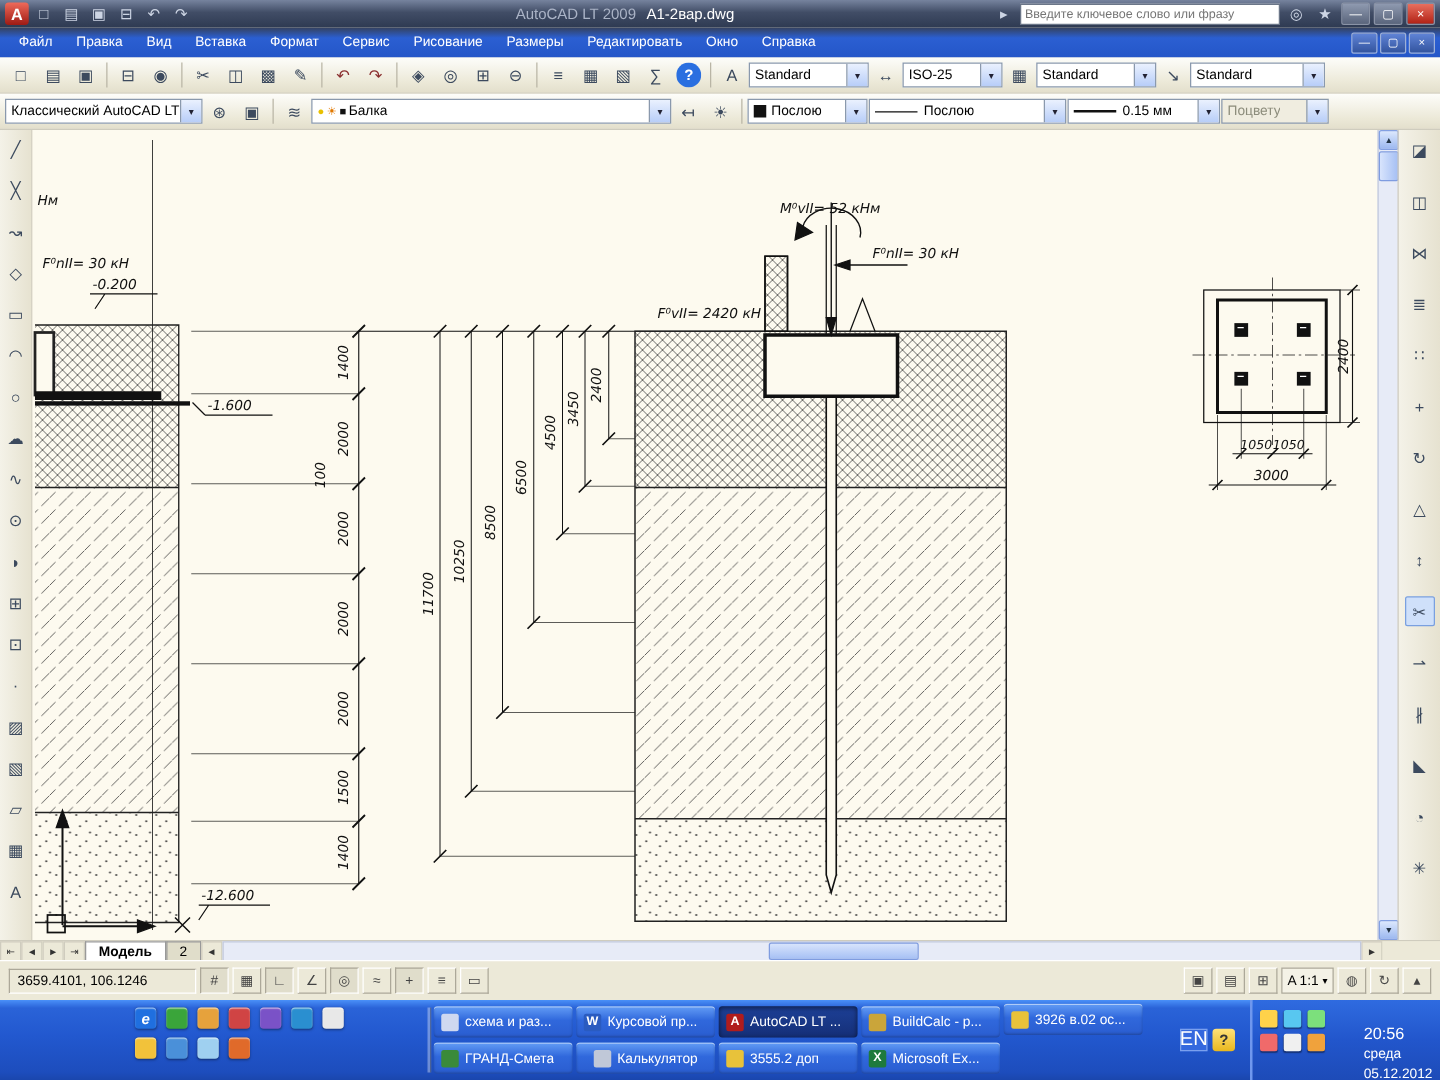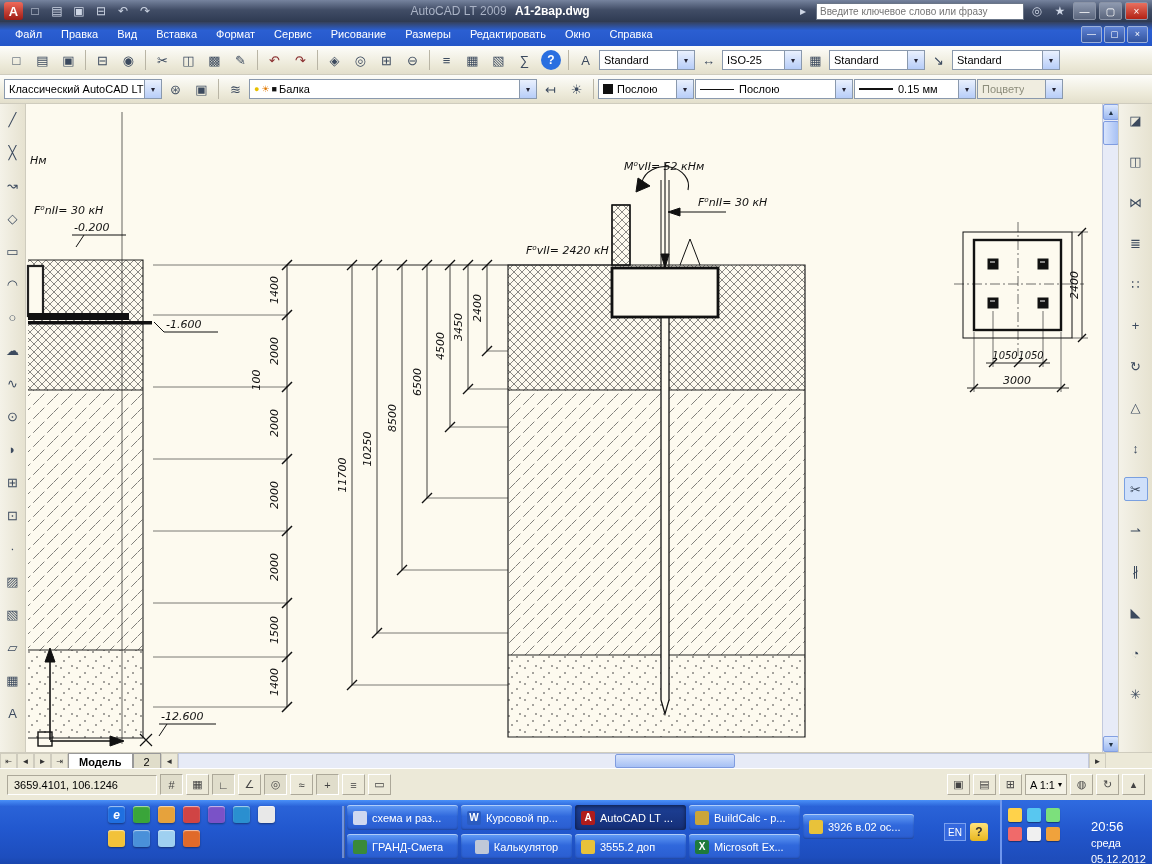--- a/index.html
+++ b/index.html
@@ -6,21 +6,21 @@
   #app{position:relative;width:1152px;height:864px;overflow:hidden;background:#ece9d8;
        font-family:"Liberation Sans",sans-serif;font-size:11px;color:#000;}
   .r{position:absolute;}
   
   .titlebar{left:0;top:0;width:1152px;height:22px;display:flex;align-items:center;gap:2px;
     background:linear-gradient(#76839e,#414d66 45%,#2e3a52);padding:0 4px;box-sizing:border-box;color:#d8dce6;}
   .logo{width:19px;height:18px;border-radius:3px;background:linear-gradient(#ef6a5a,#9e1b14);
     color:#fff;font-weight:bold;font-size:13px;display:flex;align-items:center;justify-content:center;}
   .qbtn{width:20px;height:18px;display:flex;align-items:center;justify-content:center;font-size:12px;color:#cdd5e4;}
   .wtitle{position:absolute;left:260px;width:480px;top:4px;text-align:center;font-size:12px;}
-  .wtitle .app{color:#aab3c6;} .wtitle .doc{color:#fff;font-weight:bold;margin-left:5px;margin-top:28px;}
+  .wtitle .app{color:#aab3c6;} .wtitle .doc{color:#fff;font-weight:normal;margin-left:5px;margin-top:28px;}
   .searchwrap{margin-left:auto;display:flex;align-items:center;gap:3px;}
   .search{width:200px;height:15px;border:1px solid #6b7688;font-size:10px;padding:0 3px;background:#fff;color:#333;}
   .wbtn{width:21px;height:16px;border:1px solid #8a93a6;border-radius:2px;display:flex;align-items:center;
     justify-content:center;font-size:10px;background:linear-gradient(#8f9ab0,#5a657c);color:#fff;}
   .wbtn.close{background:linear-gradient(#e8705f,#b22215);}
   
   .menubar{left:0;top:22px;width:1152px;height:24px;display:flex;align-items:center;gap:1px;
     background:linear-gradient(#35415c,#2b5fd2 35%,#2456c8);color:#fff;padding-left:6px;box-sizing:border-box;}
   .mitem{padding:4px 9px;}
   .menu-ctrl{margin-left:auto;display:flex;gap:2px;padding-right:4px;}
@@ -92,21 +92,21 @@
   .qldiv{position:absolute;left:342px;top:6px;width:2px;height:52px;background:rgba(255,255,255,.35);border-right:1px solid rgba(0,0,0,.3);}
   .taskbtn{position:absolute;width:111px;height:25px;border-radius:3px;display:flex;align-items:center;gap:5px;
     padding:0 6px;box-sizing:border-box;color:#fff;font-size:11px;white-space:nowrap;overflow:hidden;
     background:linear-gradient(#639df6,#3068dc 45%,#2a5dd0);
     box-shadow:inset 0 1px 0 rgba(255,255,255,.5),inset 0 -1px 2px rgba(0,0,0,.25);}
   .taskbtn.active{background:linear-gradient(#1d4097,#152f77);box-shadow:inset 0 1px 4px rgba(0,0,0,.6);}
   .ticon{width:14px;height:14px;border-radius:2px;flex:none;display:flex;align-items:center;justify-content:center;
     font-size:10px;font-weight:bold;color:#fff;}
   .tlabel{overflow:hidden;text-overflow:ellipsis;}
   .langbox{position:absolute;left:944px;top:23px;width:22px;height:18px;background:#3468de;color:#fff;
-    display:flex;align-items:center;justify-content:center;font-size:10px;border:1px solid #7aa0ee;box-sizing:border-box;}
+    display:flex;align-items:center;justify-content:center;font-size:16px;border:1px solid #7aa0ee;box-sizing:border-box;}
   .helpbox{position:absolute;left:970px;top:23px;width:18px;height:18px;background:linear-gradient(#ffe27a,#e8b71e);
     color:#333;font-weight:bold;display:flex;align-items:center;justify-content:center;border-radius:3px;font-size:12px;}
   .tray{position:absolute;left:1000px;top:0;width:152px;height:64px;
     background:linear-gradient(#2f6be0,#2256cc 50%,#1d4bb8);border-left:2px solid #6f97ee;box-sizing:border-box;}
   .trayicons{position:absolute;left:6px;top:8px;width:58px;display:flex;flex-wrap:wrap;gap:5px;}
   .tri{width:14px;height:14px;border-radius:2px;box-shadow:0 1px 1px rgba(0,0,0,.4);}
   .clock{position:absolute;right:6px;top:18px;text-align:left;color:#fff;line-height:1.4;}
   .clock .time{font-size:13px;}
   .clock .small{font-size:11px;}
   
@@ -483,21 +483,21 @@
       <span class="tlabel">Курсовой пр...</span>
     </div>
     <div class="taskbtn active" style="left:575px;top:5px;">
       <span class="ticon" style="background:#b01c1c;">A</span>
       <span class="tlabel">AutoCAD LT ...</span>
     </div>
     <div class="taskbtn" style="left:689px;top:5px;">
       <span class="ticon" style="background:#caa53a;"></span>
       <span class="tlabel">BuildCalc - p...</span>
     </div>
-    <div class="taskbtn" style="left:803px;top:14px;">
+    <div class="taskbtn" style="left:803px;top:3px;">
       <span class="ticon" style="background:#e8c23a;"></span>
       <span class="tlabel">3926 в.02 ос...</span>
     </div>
 
     <div class="taskbtn" style="left:347px;top:34px;">
       <span class="ticon" style="background:#3a8a3a;"></span>
       <span class="tlabel">ГРАНД-Смета</span>
     </div>
     <div class="taskbtn" style="left:461px;top:34px;justify-content:center;">
       <span class="ticon" style="background:#c0c8d8;color:#234;"></span>

